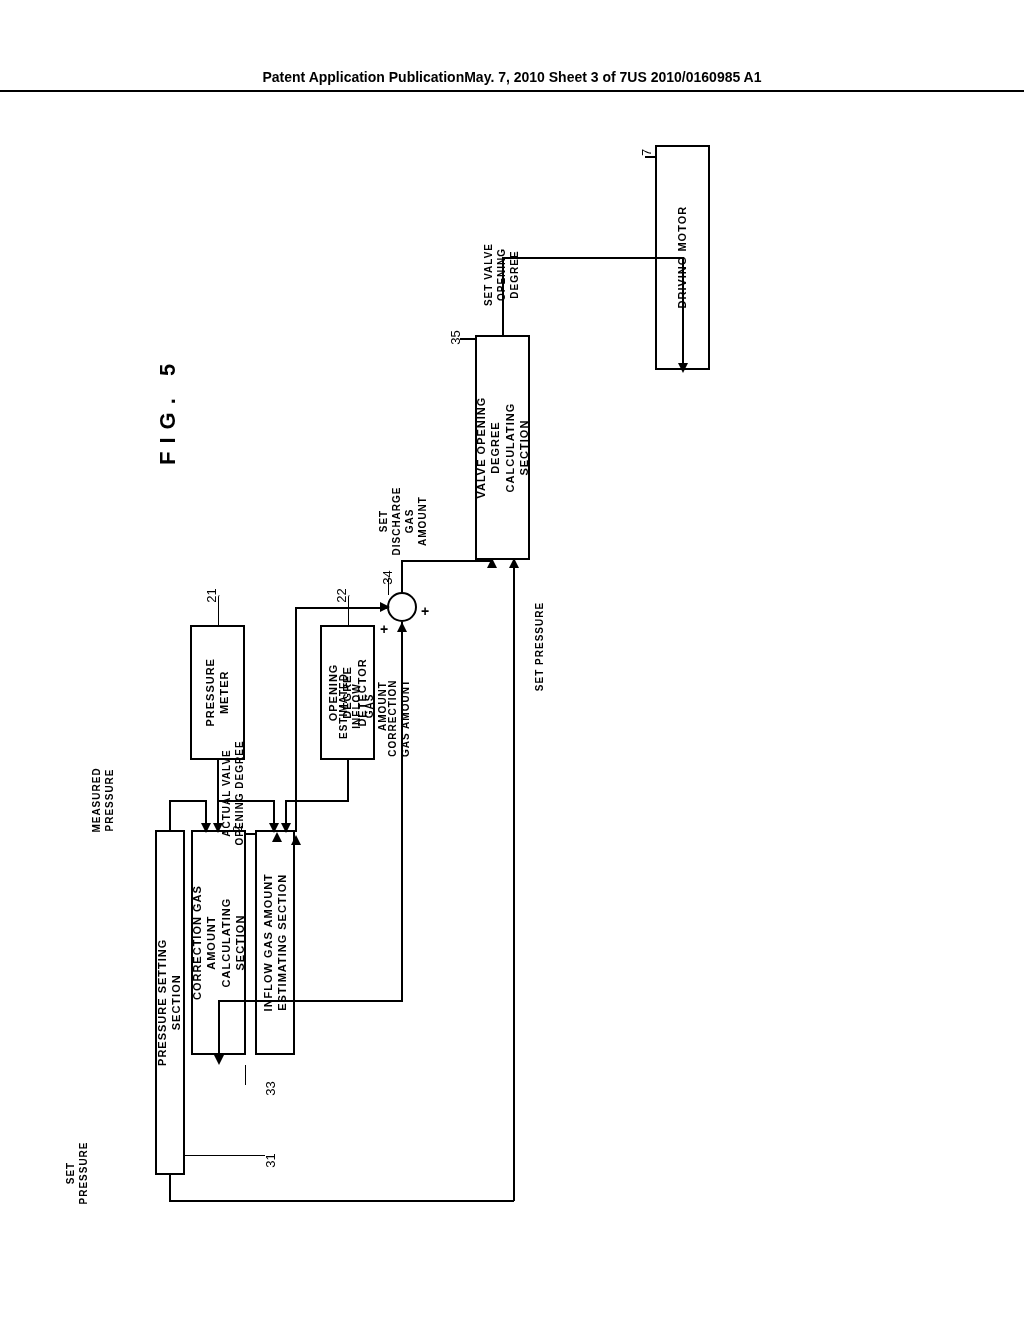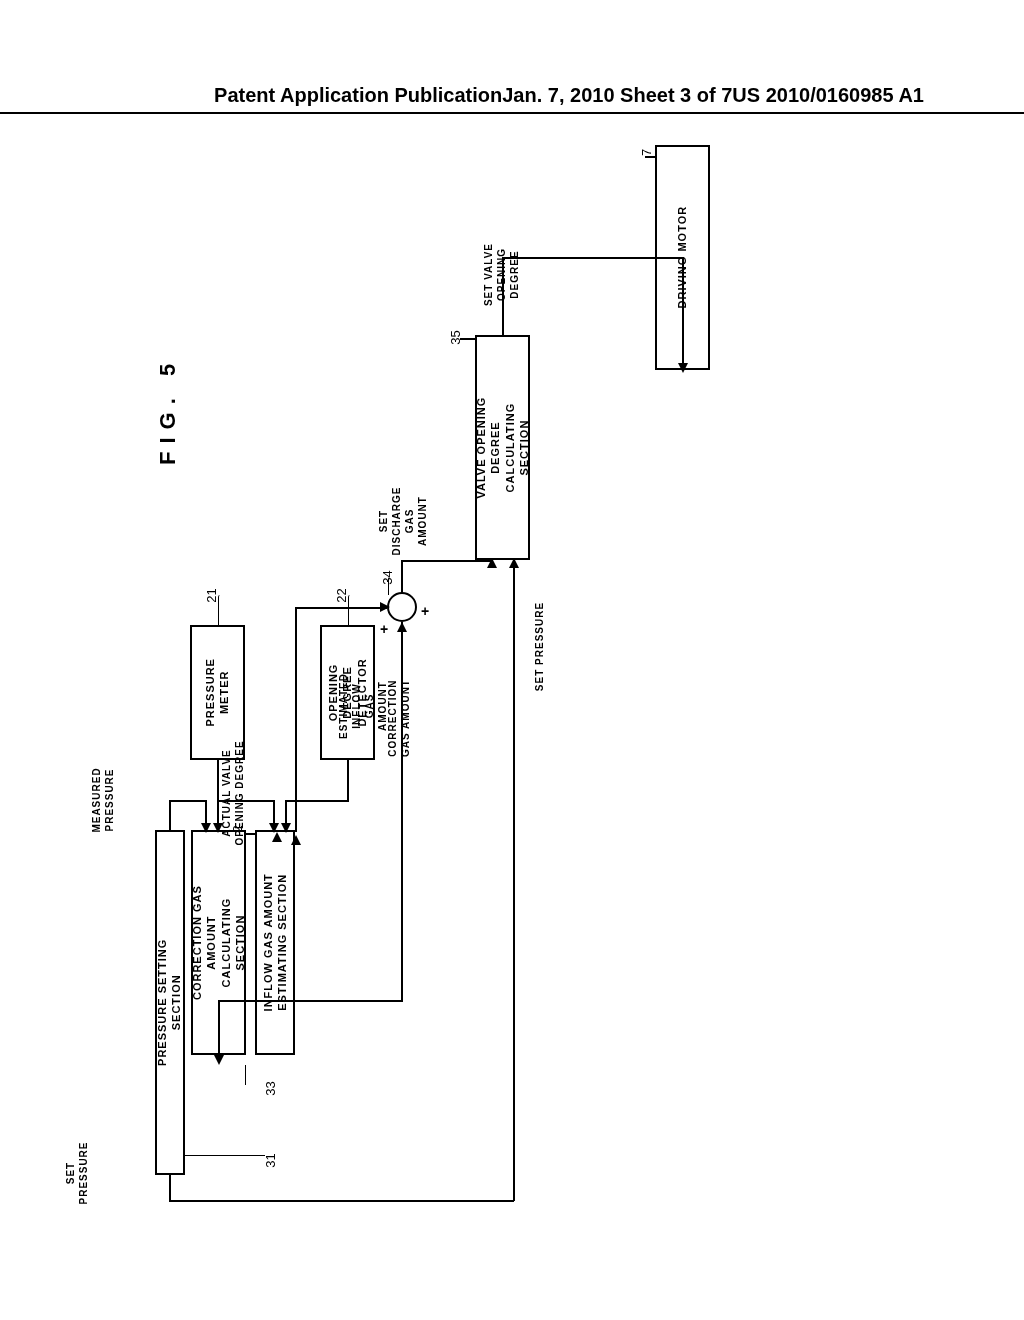--- a/index.html
+++ b/index.html
@@ -1,18 +1,18 @@
 <!DOCTYPE html>
 <html><head>
   <meta charset="utf-8">
   <style>
     * { margin: 0; padding: 0; box-sizing: border-box; }
     body { width: 1024px; height: 1320px; font-family: Arial, sans-serif; background: white; position: relative; }
     
-    .header { position: absolute; top: 84px; left: 0; width: 100%; display: flex; justify-content: flex-end; padding: 0 100px; font-size: 20px; font-weight: bold; border-bottom: 2px solid black; padding-bottom: 5px; }
+    .header { position: absolute; top: 69px; left: 0; width: 100%; display: flex; justify-content: center; padding: 0 100px; font-size: 14px; font-weight: bold; border-bottom: 2px solid black; padding-bottom: 5px; }
     .header-left { }
     .header-center { }
     .header-right { }
     
     .diagram-container { position: absolute; top: 145px; left: 125px; width: 750px; height: 1050px; }
     
     .fig-label { position: absolute; top: 320px; left: 30px; font-size: 22px; font-weight: bold; letter-spacing: 8px; transform: rotate(-90deg); transform-origin: left top; }
     
     .box { position: absolute; border: 2px solid black; display: flex; align-items: center; justify-content: center; background: white; }
     .box-text { font-size: 11px; font-weight: bold; text-align: center; letter-spacing: 1px; transform: rotate(-90deg); white-space: nowrap; line-height: 1.3; }
@@ -27,21 +27,21 @@
     .signal-label { position: absolute; font-size: 10px; font-weight: bold; letter-spacing: 1px; transform: rotate(-90deg); transform-origin: center; white-space: nowrap; line-height: 1.3; text-align: center; }
     
     .circle-sum { position: absolute; width: 30px; height: 30px; border: 2px solid black; border-radius: 50%; background: white; }
     .plus-sign { position: absolute; font-size: 14px; font-weight: bold; }
   </style>
 </head>
 <body>
 
 <div class="header">
   <span class="header-left">Patent Application Publication</span>
-  <span class="header-center">Jan. 7, 2010  Sheet 3 of 7</span>
+  <span class="header-center">May. 7, 2010  Sheet 3 of 7</span>
   <span class="header-right">US 2010/0160985 A1</span>
 </div>
 
 <div class="diagram-container">
 
   <div class="fig-label">FIG. 5</div>
 
   <div class="box" style="left: 65px; top: 480px; width: 55px; height: 135px;">
     <div class="box-text">PRESSURE<br>METER</div>
   </div>

